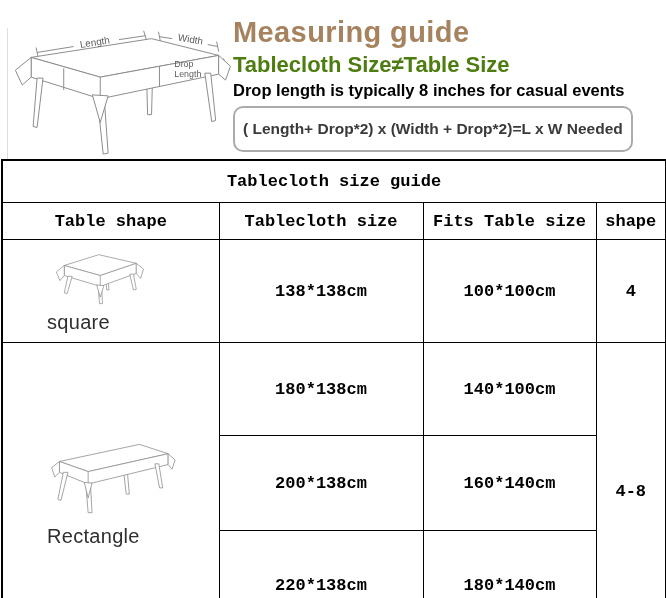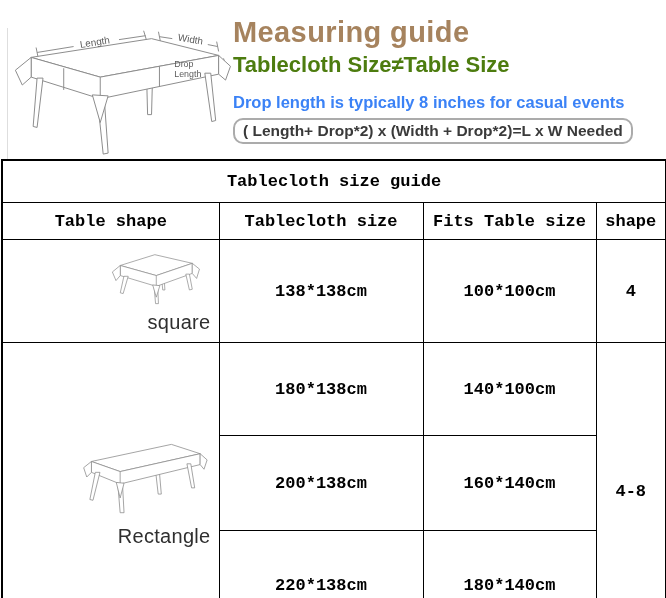--- a/index.html
+++ b/index.html
@@ -9,45 +9,45 @@
     font-family: "Liberation Sans", sans-serif;
   }
   .stage { position: absolute; inset: 0; }
 
   
   .illu-edge { position: absolute; left: 7px; top: 28px; width: 1px; height: 131px; background: #dedede; }
   .diagram { position: absolute; left: 4px; top: 12px; }
   .guide-text { position: absolute; left: 233px; top: 16px; width: 432px; }
   .g-title { font-size: 29px; font-weight: 800; letter-spacing: 0.4px; line-height: 32px; color: #a6835e; }
   .g-sub { margin-top: 4px; font-size: 22px; font-weight: 700; color: #4d7c0f; line-height: 25px; }
-  .g-body { margin-top: 16px; font-size: 16.5px; font-weight: 600; color: #3b82f6; line-height: 18.5px; }
+  .g-body { margin-top: 4px; font-size: 16.5px; font-weight: 600; color: #000000; line-height: 18.5px; }
   .g-formula {
     margin-top: 6px; display: inline-block; border: 2px solid #ababab; border-radius: 10px;
-    padding: 2px 8px; font-size: 15.5px; font-weight: 700; color: #3a3a3a; white-space: nowrap;
+    padding: 12px 8px; font-size: 15.5px; font-weight: 700; color: #3a3a3a; white-space: nowrap;
   }
 
   
   svg .ln { fill: none; stroke: #8b8b8b; stroke-width: 1; }
   svg .fw { fill: #ffffff; stroke: #8b8b8b; stroke-width: 1; }
   svg .lbl { font-family: "Liberation Sans", sans-serif; fill: #5c5c5c; }
 
   
   table.size {
     position: absolute; left: 1px; top: 159px; width: 664px;
     border-collapse: collapse; table-layout: fixed;
     border: 2px solid #000;
   }
   table.size td {
     border: 1px solid #000; padding: 8px; text-align: center; vertical-align: middle;
     font-family: "Liberation Mono", "DejaVu Sans Mono", monospace;
     font-weight: 700; font-size: 17px; color: #000; overflow: hidden;
   }
   td.caption-cell { height: 25px; }
   td.th-cell { height: 20px; }
-  .shape-cell .wrap { display: flex; flex-direction: column; align-items: flex-end; justify-content: center; gap: 5px; }
+  .shape-cell .wrap { display: flex; flex-direction: column; align-items: flex-start; justify-content: center; gap: 5px; margin-left: 36px; }
   .shape-label { font-family: "Liberation Sans", sans-serif; font-weight: 400; font-size: 20px; color: #2f2f2f; letter-spacing: 0.3px; }
 </style>
 </head>
 <body>
 
 <div class="stage">
 
   <div class="illu-edge"></div>
 
   <svg class="diagram" width="228" height="148" viewBox="0 0 230 150">

